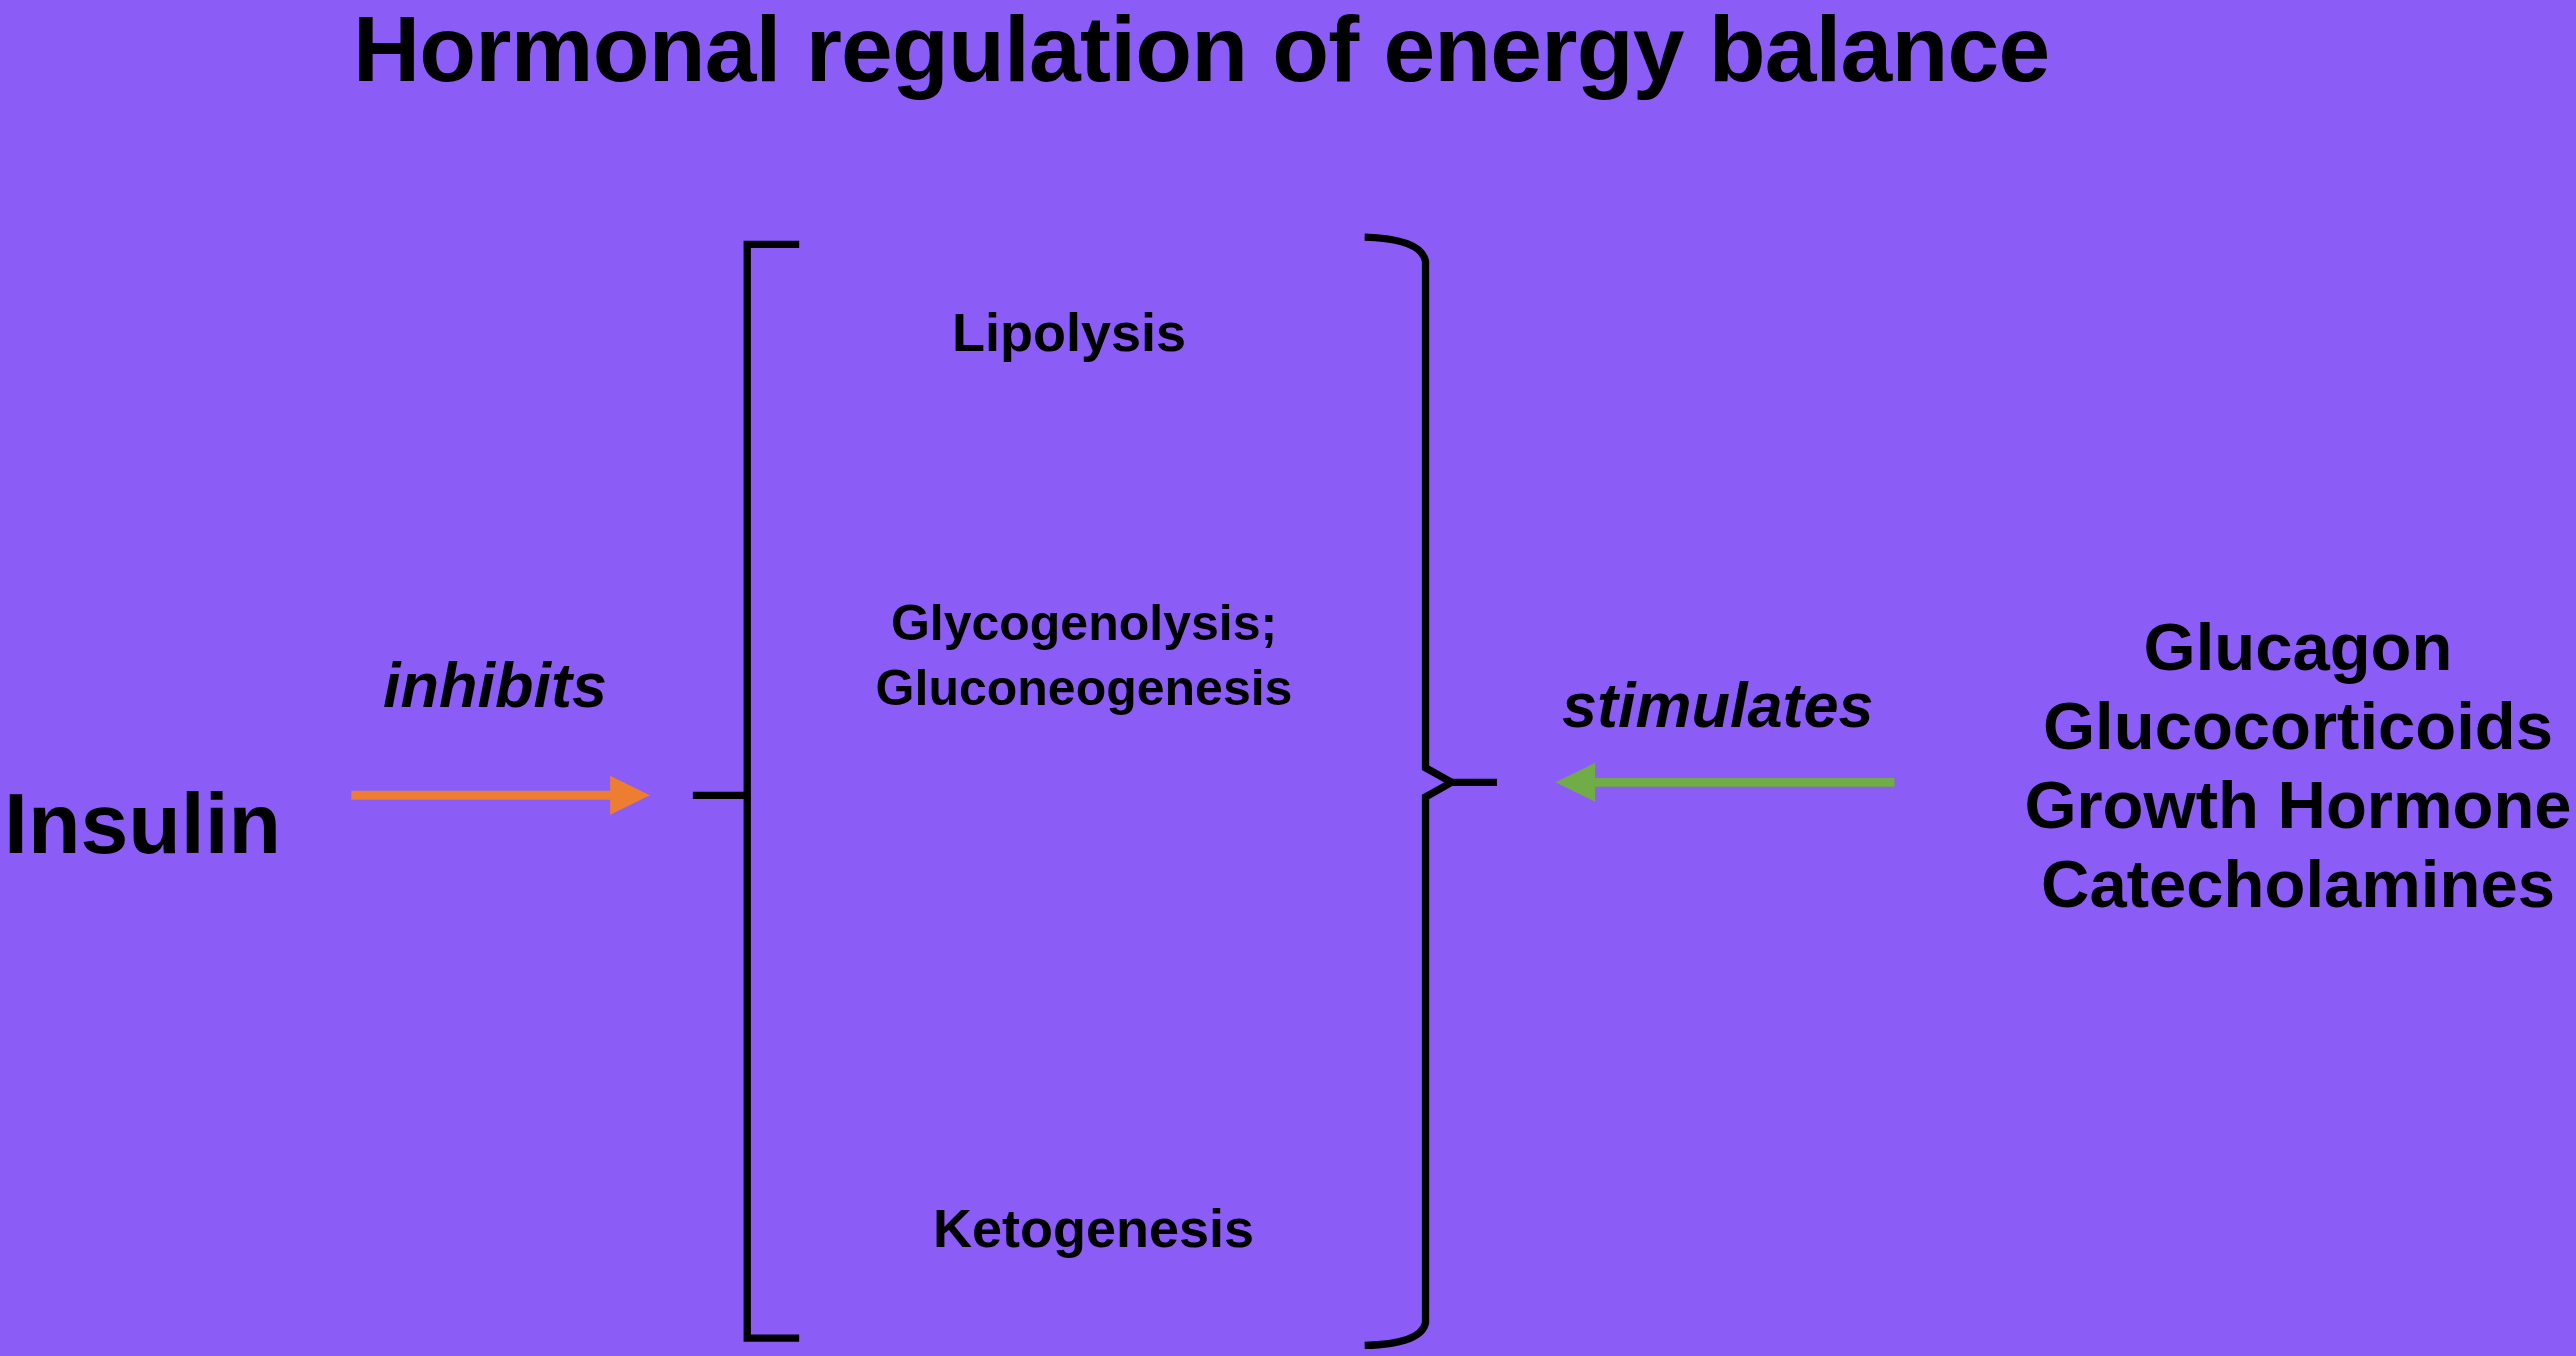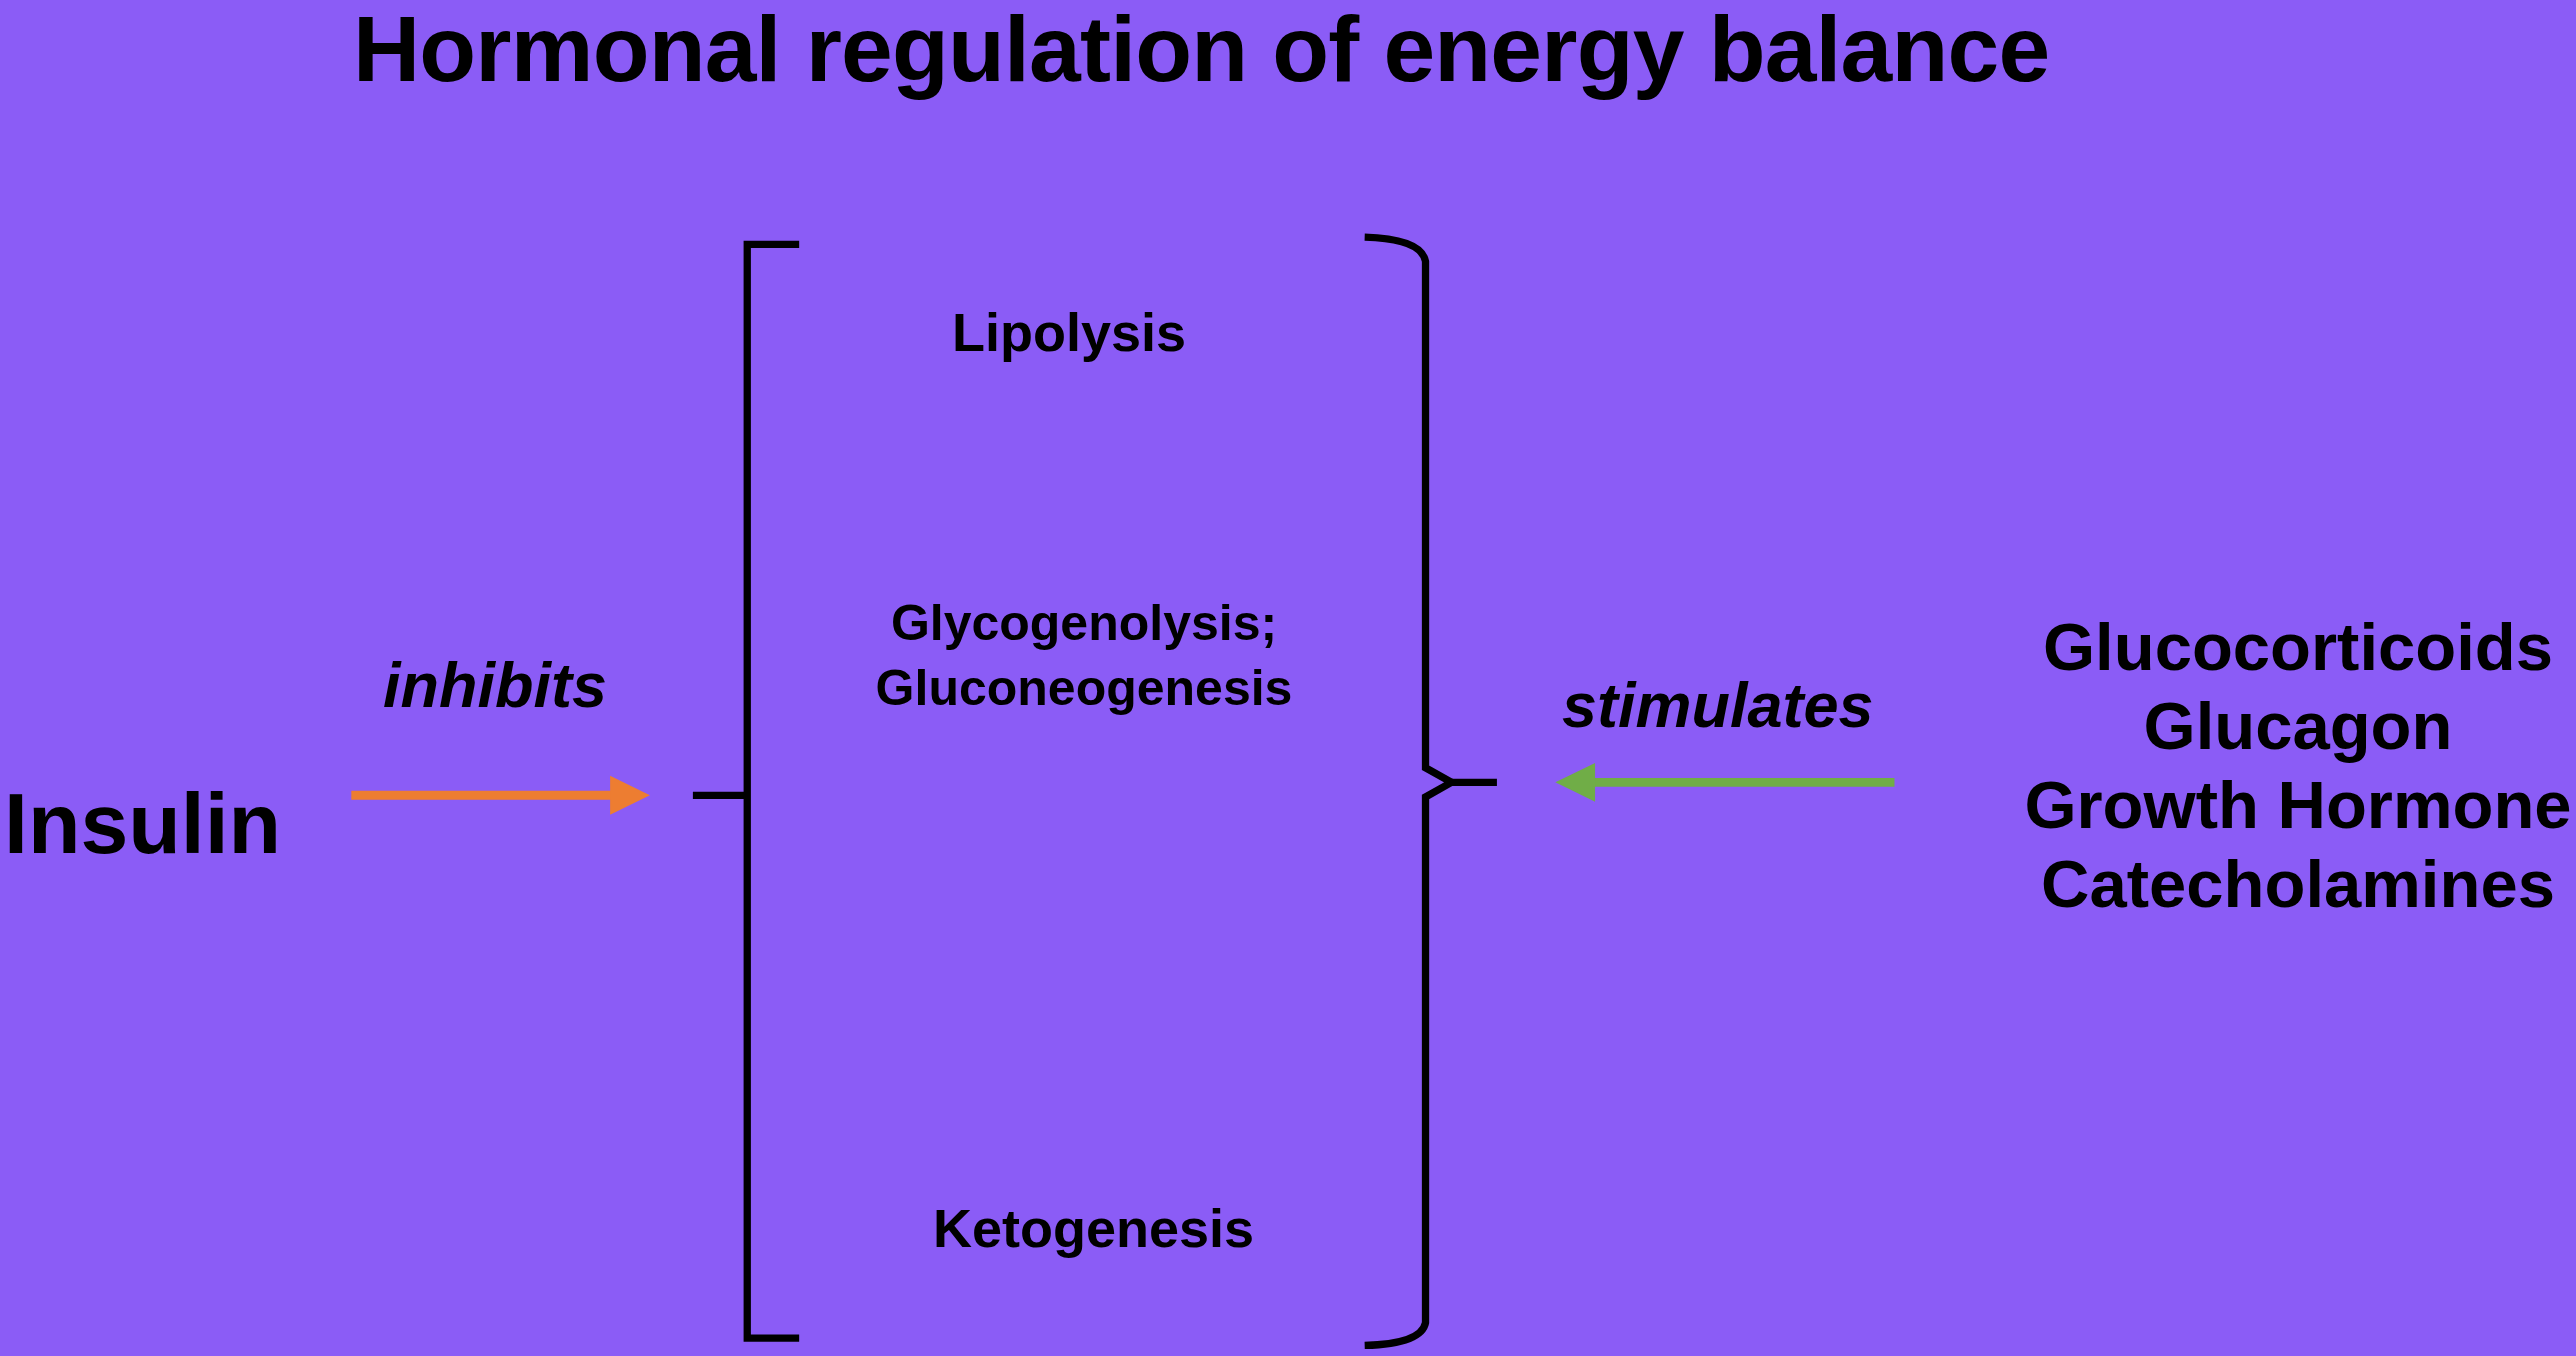--- a/index.html
+++ b/index.html
@@ -39,22 +39,22 @@
 
   <div class="abs process-small" style="left:800px;top:591px;width:568px;">
     <div>Glycogenolysis;</div>
     <div>Gluconeogenesis</div>
   </div>
 
 
   <div class="abs process" style="left:933px;top:1201px;text-align:center;">Ketogenesis</div>
 
   <div class="abs hormone-list" style="left:2020px;top:607px;width:556px;">
+    <div>Glucagon</div>
     <div>Glucocorticoids</div>
-    <div>Glucagon</div>
     <div>Growth Hormone</div>
     <div>Catecholamines</div>
   </div>
 
   <svg width="2576" height="1357" viewBox="0 0 3175 1672">
 
     <path d="M985 301 H921 V1649 H985" fill="none" stroke-width="9" stroke="#000000"></path>
 
     <path d="M854 980 H921" fill="none" stroke-width="9" stroke="#000000"></path>
 

